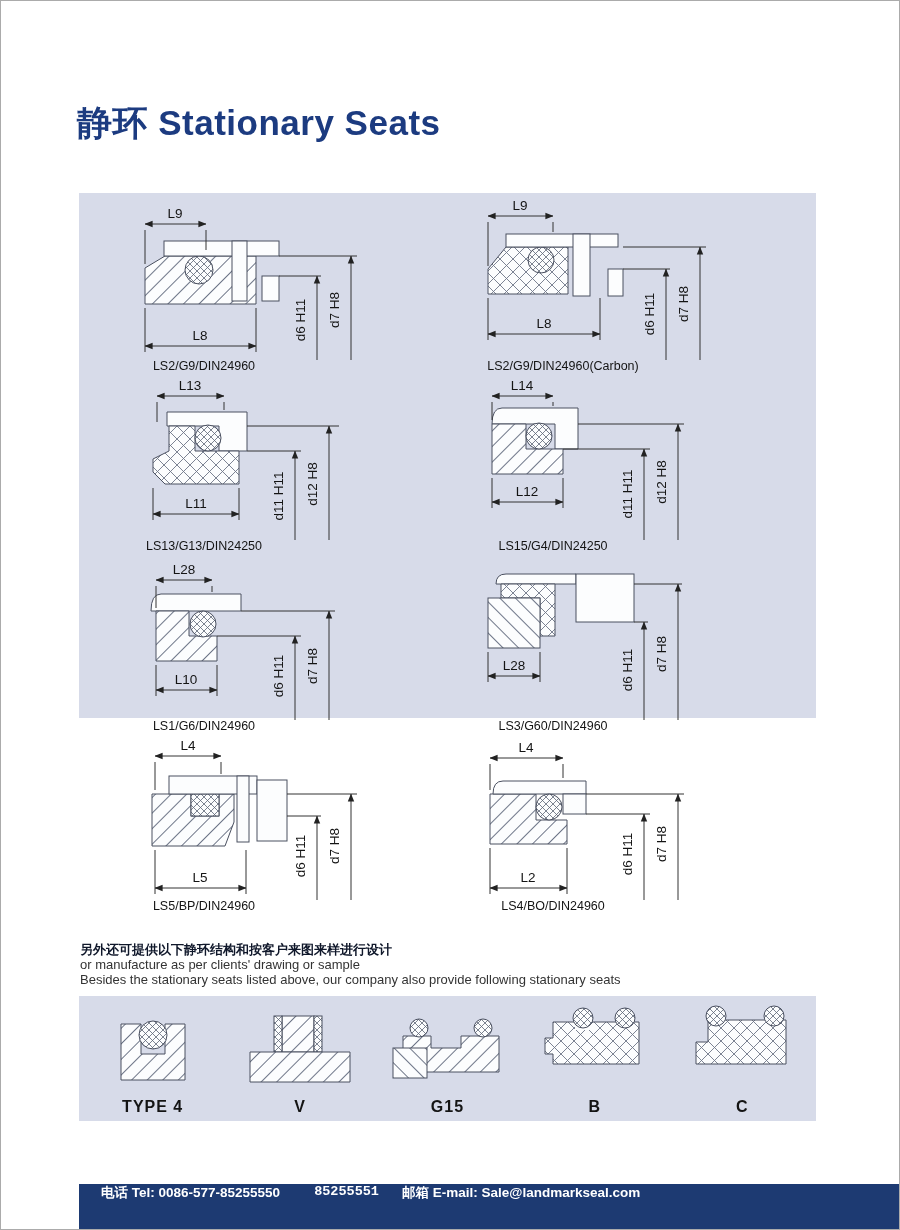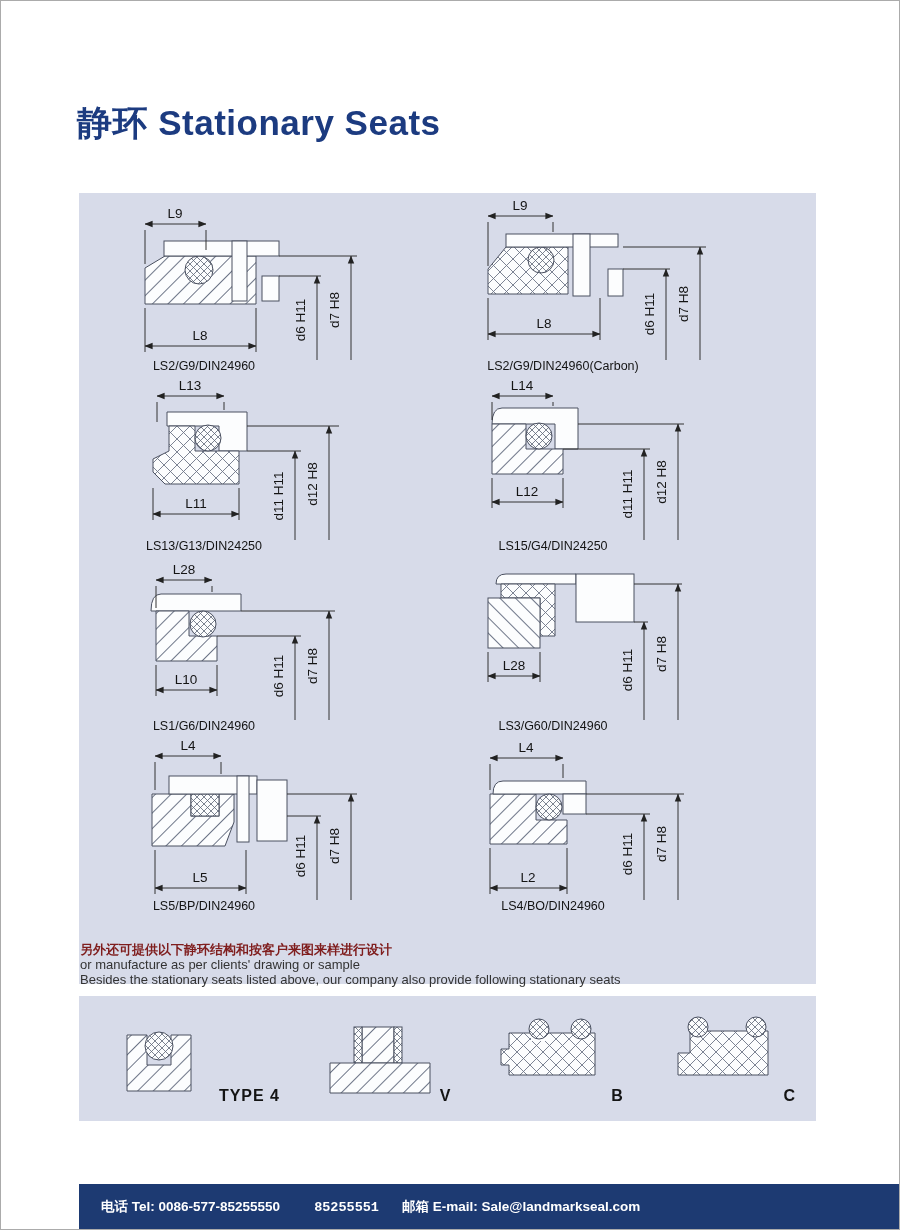--- a/index.html
+++ b/index.html
@@ -1,33 +1,33 @@
 <!DOCTYPE html>
 <html><head>
 <meta charset="utf-8">
 <style>
   html,body{margin:0;padding:0;background:#e8e8e8;}
   .page{position:relative;width:900px;height:1230px;background:#ffffff;
         border:1px solid #ababab;box-sizing:border-box;overflow:hidden;
         font-family:"Liberation Sans","DejaVu Sans",sans-serif;}
   .title{position:absolute;left:76px;top:99px;margin:0;font-size:35px;font-weight:700;
          color:#1c3b80;letter-spacing:0.5px;}
-  .main-panel{position:absolute;left:78px;top:192px;width:737px;height:791px;
+  .main-panel{position:absolute;left:78px;top:192px;width:737px;height:525px;
         background:#d7dbe9;display:grid;grid-template-columns:1fr 1fr;
         grid-auto-rows:180px;padding:1px 20px 0;box-sizing:border-box;}
   .diagram{overflow:hidden;}
   .note{position:absolute;left:79px;top:941px;color:#2a2a2a;}
-  .note .cn{font-size:13px;font-weight:700;color:#7f1d1d;line-height:15px;}
+  .note .cn{font-size:13px;font-weight:700;color:#0f172a;line-height:15px;}
   .note .en{font-size:13px;line-height:15px;color:#333;}
   .profiles-panel{position:absolute;left:78px;top:995px;width:737px;height:125px;
         background:#d7dbe9;display:flex;align-items:center;justify-content:space-around;}
-  .profile{display:flex;flex-direction:row;align-items:flex-end;}
+  .profile{display:flex;flex-direction:column;align-items:center;}
   .profile-label{font-size:16px;font-weight:700;color:#141414;letter-spacing:1px;margin-top:4px;}
   .footer{position:absolute;left:78px;top:1183px;width:821px;height:46px;background:#1d3a72;
-        color:#ffffff;display:flex;align-items:center;padding-left:22px;box-sizing:border-box;
+        color:#ffffff;display:flex;align-items:flex-start;padding-left:22px;box-sizing:border-box;
         font-size:13.5px;font-weight:700;}
   .f-phone2{margin-left:34px;font-family:Liberation Mono, monospace;}
   .f-email{margin-left:23px;}
   
   .sh{stroke:#4a5060;stroke-width:1;}
   .w{fill:#fcfdfe;}
   .thin{stroke:#333;stroke-width:1;fill:none;}
   text.lab{font-size:13.5px;fill:#141414;font-family:"Liberation Sans","DejaVu Sans",sans-serif;}
   text.cap{font-size:12.5px;fill:#141414;font-family:"Liberation Sans","DejaVu Sans",sans-serif;}
 </style>
@@ -243,20 +243,29 @@
     <div class="profile">
       <svg width="120" height="92" viewBox="0 0 120 92">
         <rect class="sh" fill="url(#hf)" x="42" y="14" width="32" height="36"></rect>
         <rect class="sh" fill="url(#hxf)" x="34" y="14" width="8" height="36"></rect>
         <rect class="sh" fill="url(#hxf)" x="74" y="14" width="8" height="36"></rect>
         <path class="sh" fill="url(#hf)" d="M10,50 H110 V80 H10 Z"></path>
       </svg>
       <div class="profile-label">V</div>
     </div>
 
+    <div class="profile">
+      <svg width="120" height="92" viewBox="0 0 120 92">
+        <path class="sh" fill="url(#hf)" d="M16,34 H44 V46 H74 V34 H112 V70 H16 Z"></path>
+        <rect class="sh" fill="url(#hb)" x="6" y="46" width="34" height="30"></rect>
+        <circle class="sh" fill="url(#hxf)" cx="32" cy="26" r="9"></circle>
+        <circle class="sh" fill="url(#hxf)" cx="96" cy="26" r="9"></circle>
+      </svg>
+      <div class="profile-label">G15</div>
+    </div>
 
     <div class="profile">
       <svg width="120" height="92" viewBox="0 0 120 92">
         <path class="sh" fill="url(#hx)" d="M18,20 H104 V62 H18 V52 H10 V36 H18 Z"></path>
         <rect class="w" x="40" y="20" width="16" height="8"></rect>
         <circle class="sh" fill="url(#hxf)" cx="48" cy="16" r="10"></circle>
         <circle class="sh" fill="url(#hxf)" cx="90" cy="16" r="10"></circle>
       </svg>
       <div class="profile-label">B</div>
     </div>

